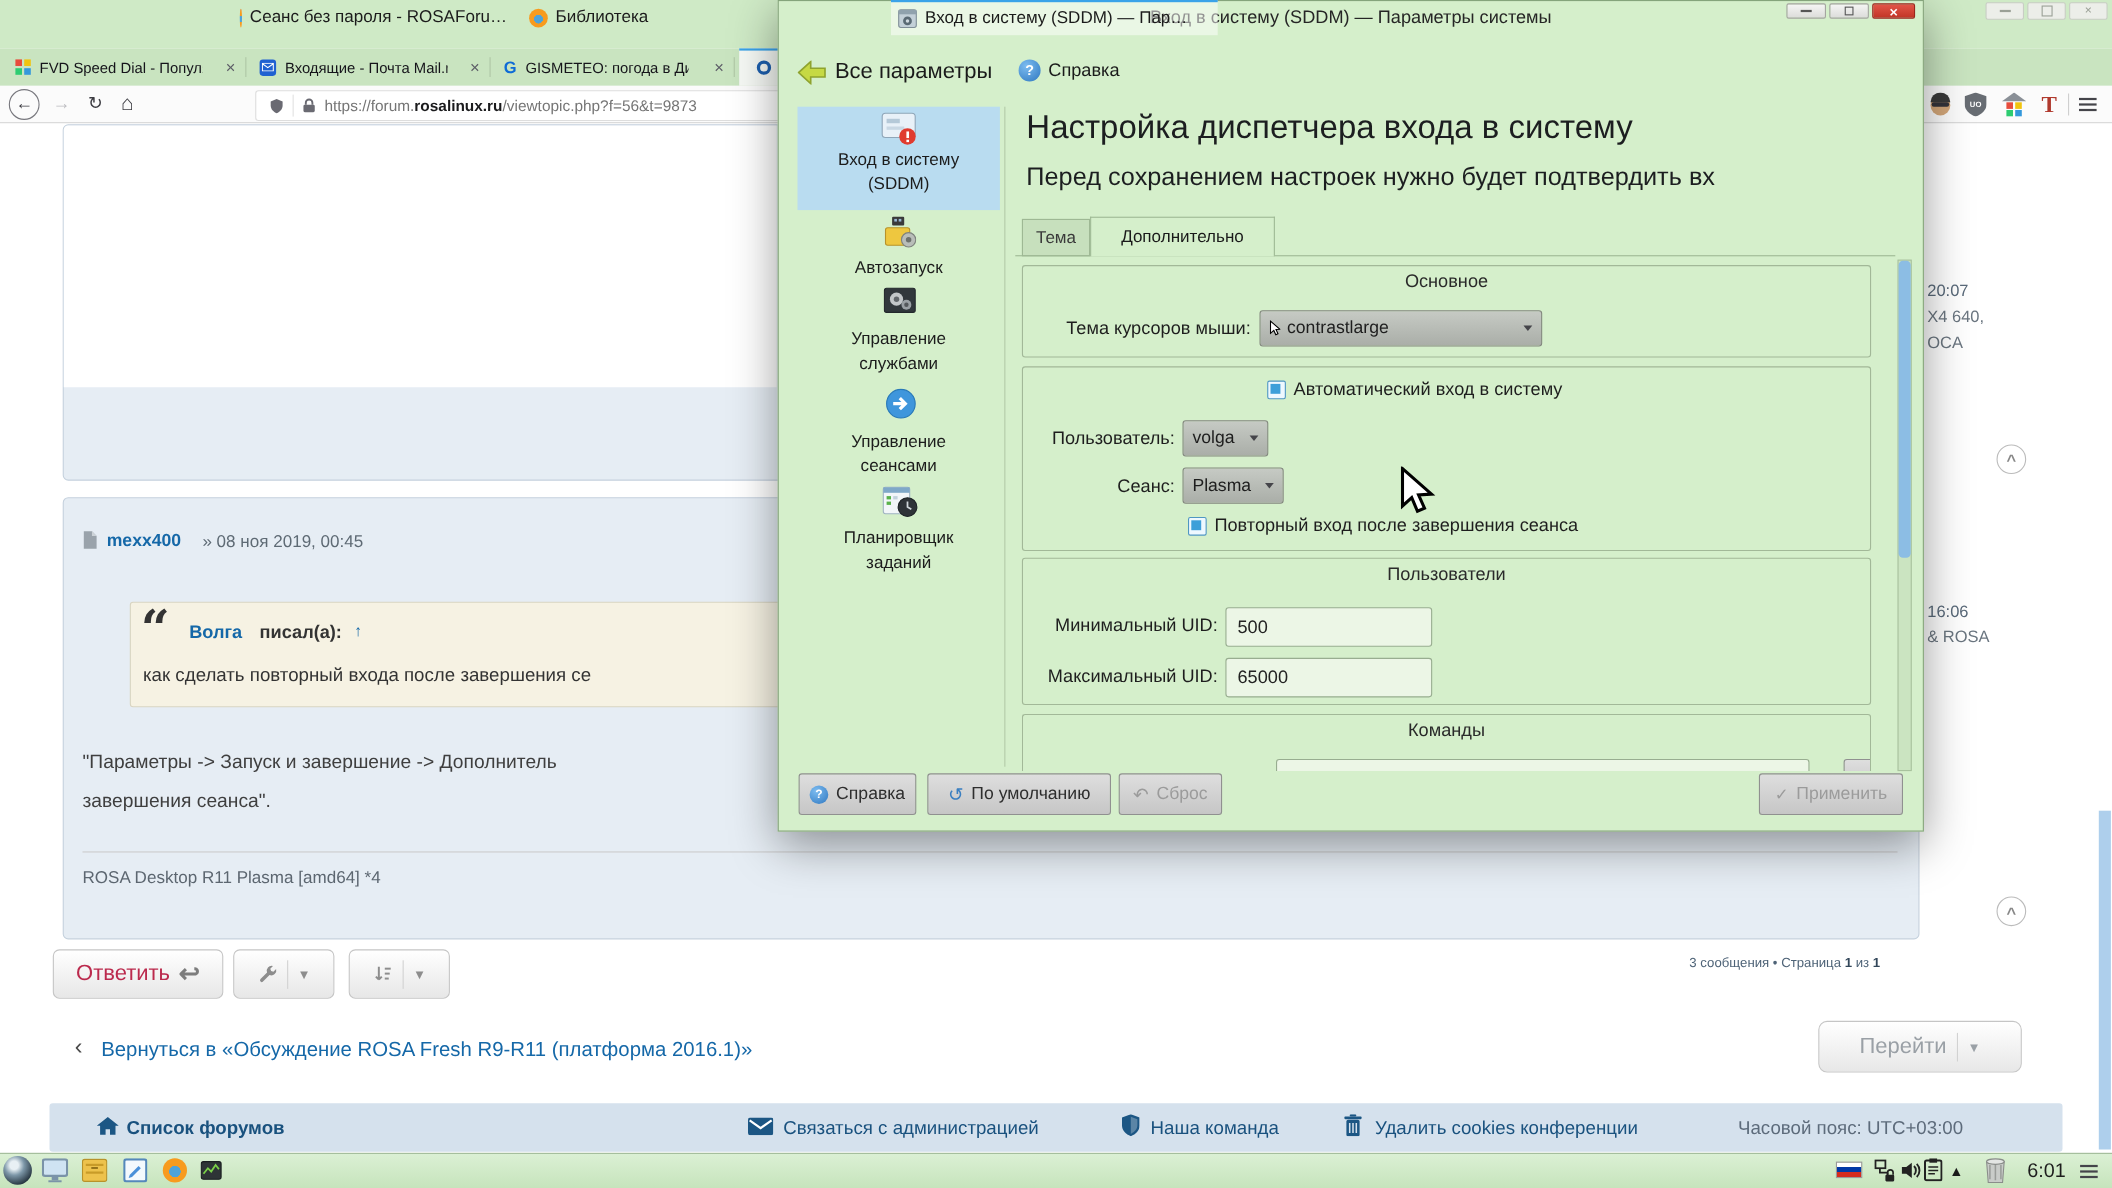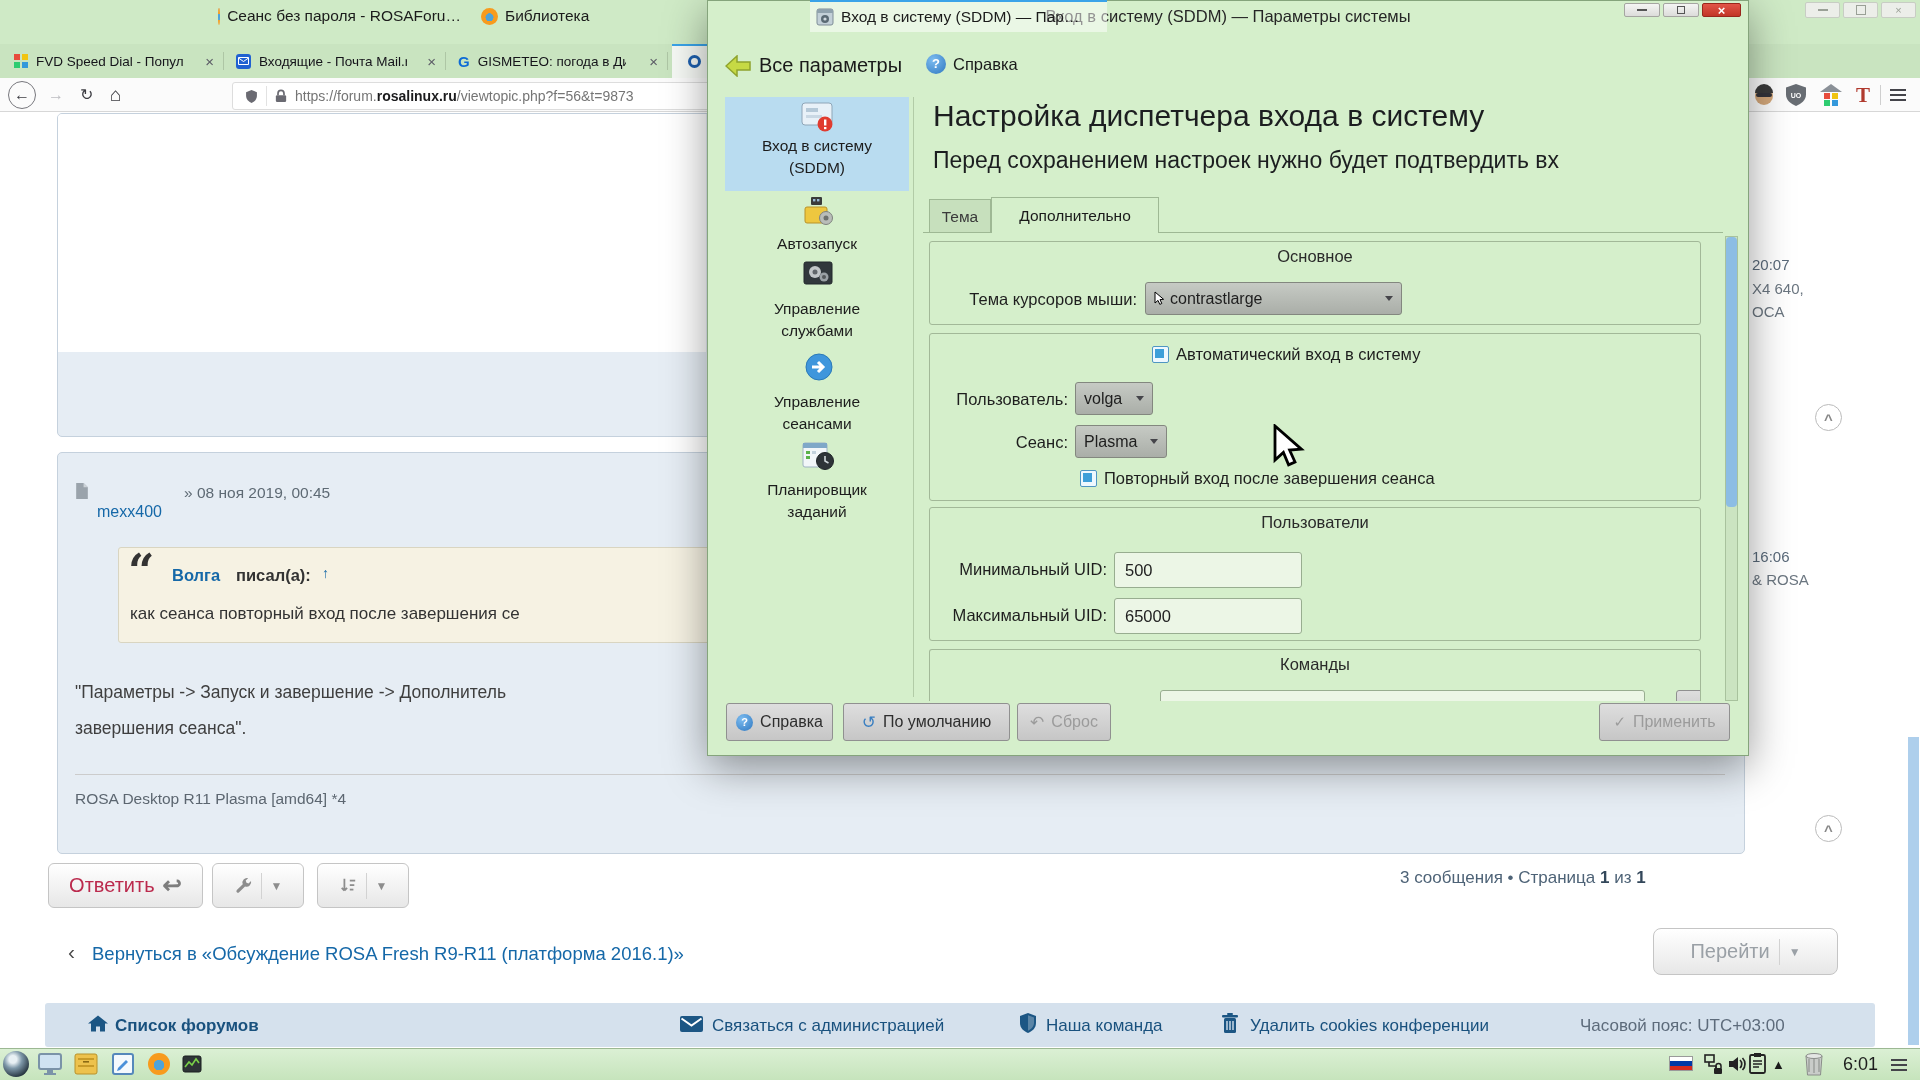--- a/index.html
+++ b/index.html
@@ -177,29 +177,29 @@
   <div class="a panel" style="left:57px;top:113px;width:1688px;height:324px;"></div>
   <div class="a" style="left:58px;top:114px;width:648px;height:238px;background:#fff;border-radius:4px 0 0 0;"></div>
 
   <div class="a panel" style="left:57px;top:452px;width:1688px;height:402px;"></div>
   <div class="a" style="left:75px;top:482px;">
     <svg width="14" height="18" viewBox="0 0 13 17">
         <path d="M1 1h7l4 4v11H1z" fill="#9aa3ab"></path>
         <path d="M8 1l4 4H8z" fill="#cdd3d8"></path>
       </svg>
   </div>
-  <div class="a" style="left:97px;top:483px;font-size:16px;font-weight:normal;margin-top:20px;"><span class="linkblue">mexx400</span></div>
+  <div class="a" style="left:97px;top:483px;font-size:16px;font-weight:bold;"><span class="linkblue">mexx400</span></div>
   <div class="a" style="left:184px;top:484px;font-size:15.5px;color:#5e6a74;">» 08 ноя 2019, 00:45</div>
 
   <div class="a quote" style="left:118px;top:547px;width:780px;height:96px;"></div>
   <div class="a" style="left:128px;top:548px;font-family:'DejaVu Serif',serif;font-weight:bold;font-size:46px;color:#333;line-height:1;">“</div>
   <div class="a" style="left:172px;top:566px;font-size:16.5px;font-weight:bold;"><span class="linkblue">Волга</span></div>
   <div class="a" style="left:236px;top:566px;font-size:16.5px;font-weight:bold;color:#333;">писал(а):</div>
   <div class="a linkblue" style="left:322px;top:565px;font-size:14px;">↑</div>
-  <div class="a" style="left:130px;top:604px;font-size:17px;color:#333;white-space:nowrap;">как сеанса повторный вход после завершения се</div>
+  <div class="a" style="left:130px;top:604px;font-size:17px;color:#333;white-space:nowrap;">как сделать повторный входа после завершения се</div>
 
   <div class="a" style="left:75px;top:682px;font-size:17.5px;color:#3f3f3f;white-space:nowrap;">"Параметры -&gt; Запуск и завершение -&gt; Дополнитель</div>
   <div class="a" style="left:75px;top:718px;font-size:17.5px;color:#3f3f3f;">завершения сеанса".</div>
   <div class="a" style="left:75px;top:774px;width:1650px;height:1px;background:#ccc;"></div>
   <div class="a" style="left:75px;top:790px;font-size:15.5px;color:#5c6670;">ROSA Desktop R11 Plasma [amd64] *4</div>
 
   <div class="a fbtn" style="left:48px;top:863px;width:155px;height:45px;">
     <span style="color:#bb2a4d;font-size:20px;">Ответить</span>
     <span style="color:#7d7d7d;font-size:23px;font-weight:bold;margin-left:8px;">↩</span>
   </div>
@@ -218,21 +218,21 @@
           <path d="M6 2v13M6 15l-3-3M6 15l3-3" stroke="#8d8d8d" stroke-width="2" fill="none"></path>
           <rect x="12" y="3" width="6" height="2" fill="#8d8d8d"></rect>
           <rect x="12" y="8" width="5" height="2" fill="#8d8d8d"></rect>
           <rect x="12" y="13" width="4" height="2" fill="#8d8d8d"></rect>
         </svg>
     </span>
     <span class="div"></span>
     <span style="color:#8d8d8d;font-size:12px;">▼</span>
   </div>
 
-  <div class="a" style="left:1400px;top:868px;width:445px;text-align:left;font-size:17px;color:#4e6377;"><span>3 сообщения • Страница </span><span style="font-weight:bold;color:#33475a;">1</span><span> из </span><span style="font-weight:bold;color:#33475a;">1</span></div>
+  <div class="a" style="left:1400px;top:868px;width:445px;text-align:center;font-size:12px;color:#4e6377;"><span>3 сообщения • Страница </span><span style="font-weight:bold;color:#33475a;">1</span><span> из </span><span style="font-weight:bold;color:#33475a;">1</span></div>
 
   <div class="a" style="left:68px;top:940px;font-size:21px;color:#4a4a4a;">‹</div>
   <div class="a" style="left:92px;top:943px;font-size:18.5px;"><span class="linkblue">Вернуться в «Обсуждение ROSA Fresh R9-R11 (платформа 2016.1)»</span></div>
 
   <div class="a fbtn" style="left:1653px;top:928px;width:185px;height:47px;border-radius:8px;">
     <span style="color:#9aa0a6;font-size:20px;">Перейти</span>
     <span class="div"></span>
     <span style="color:#9aa0a6;font-size:12px;">▼</span>
   </div>
 

